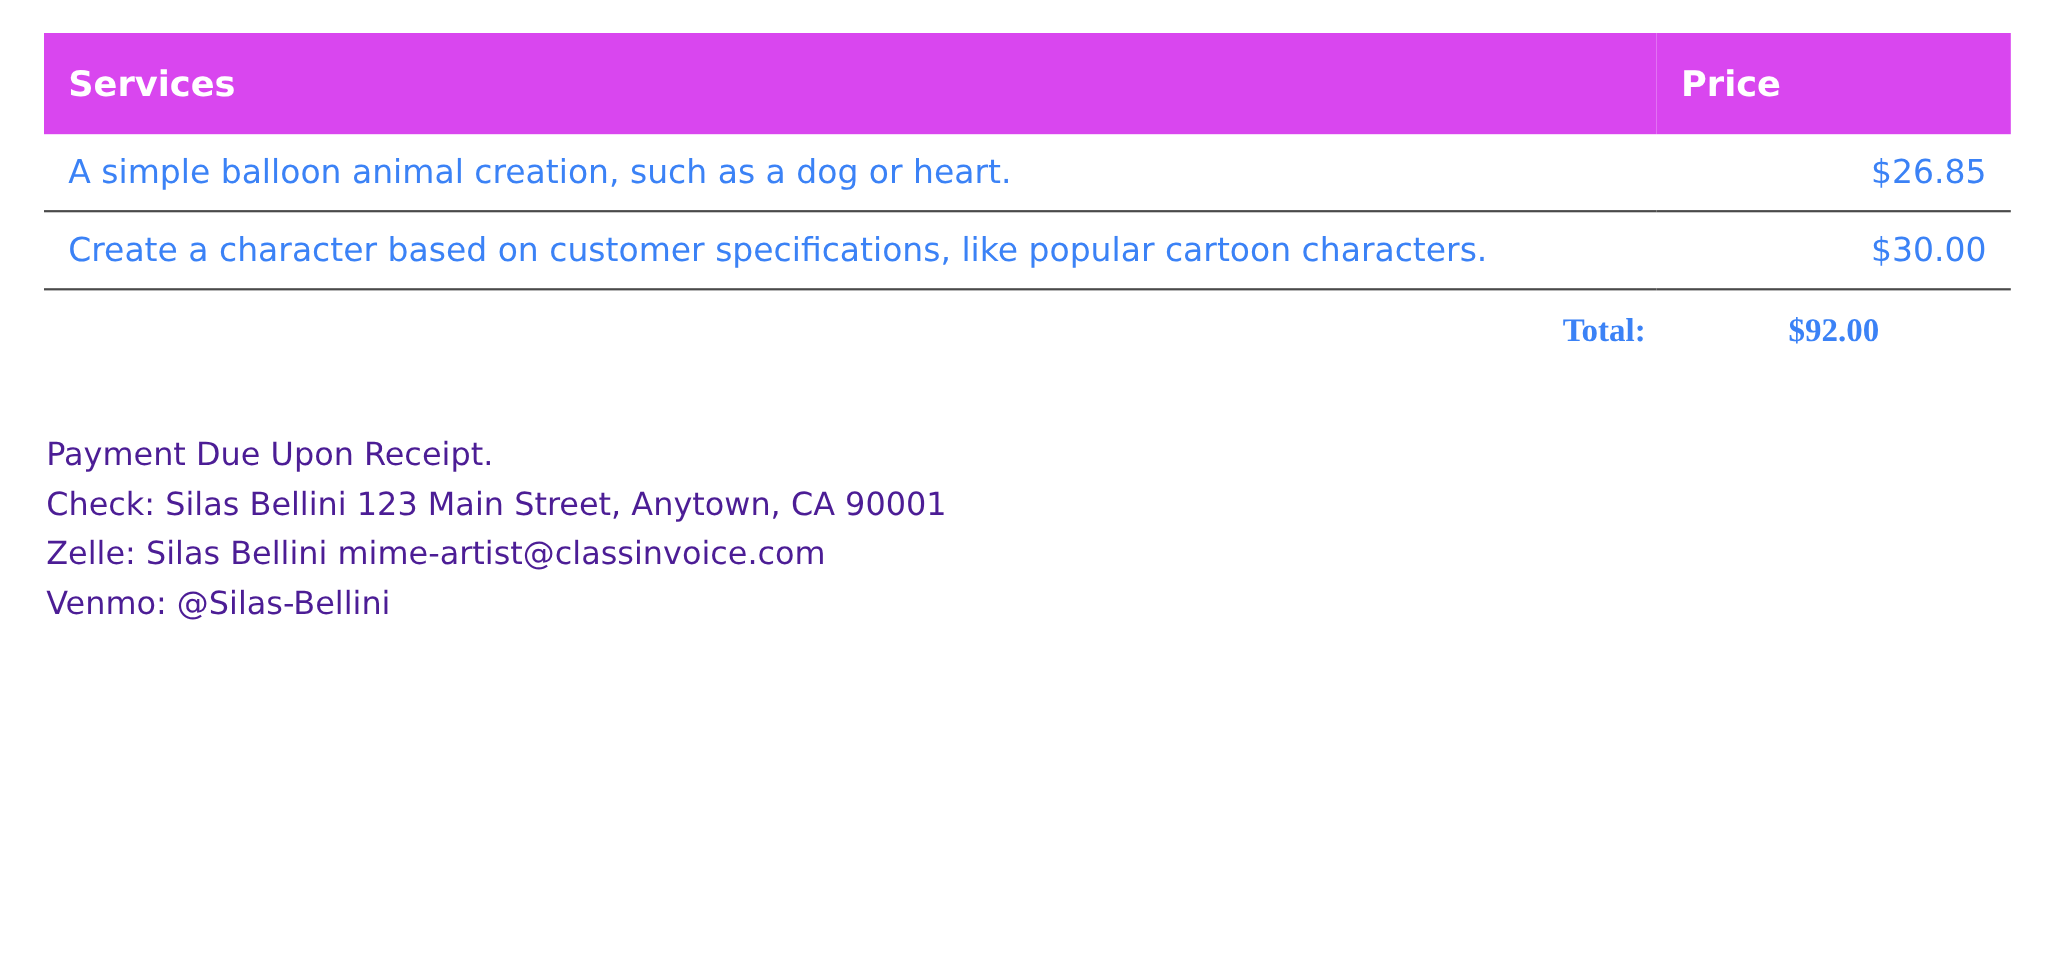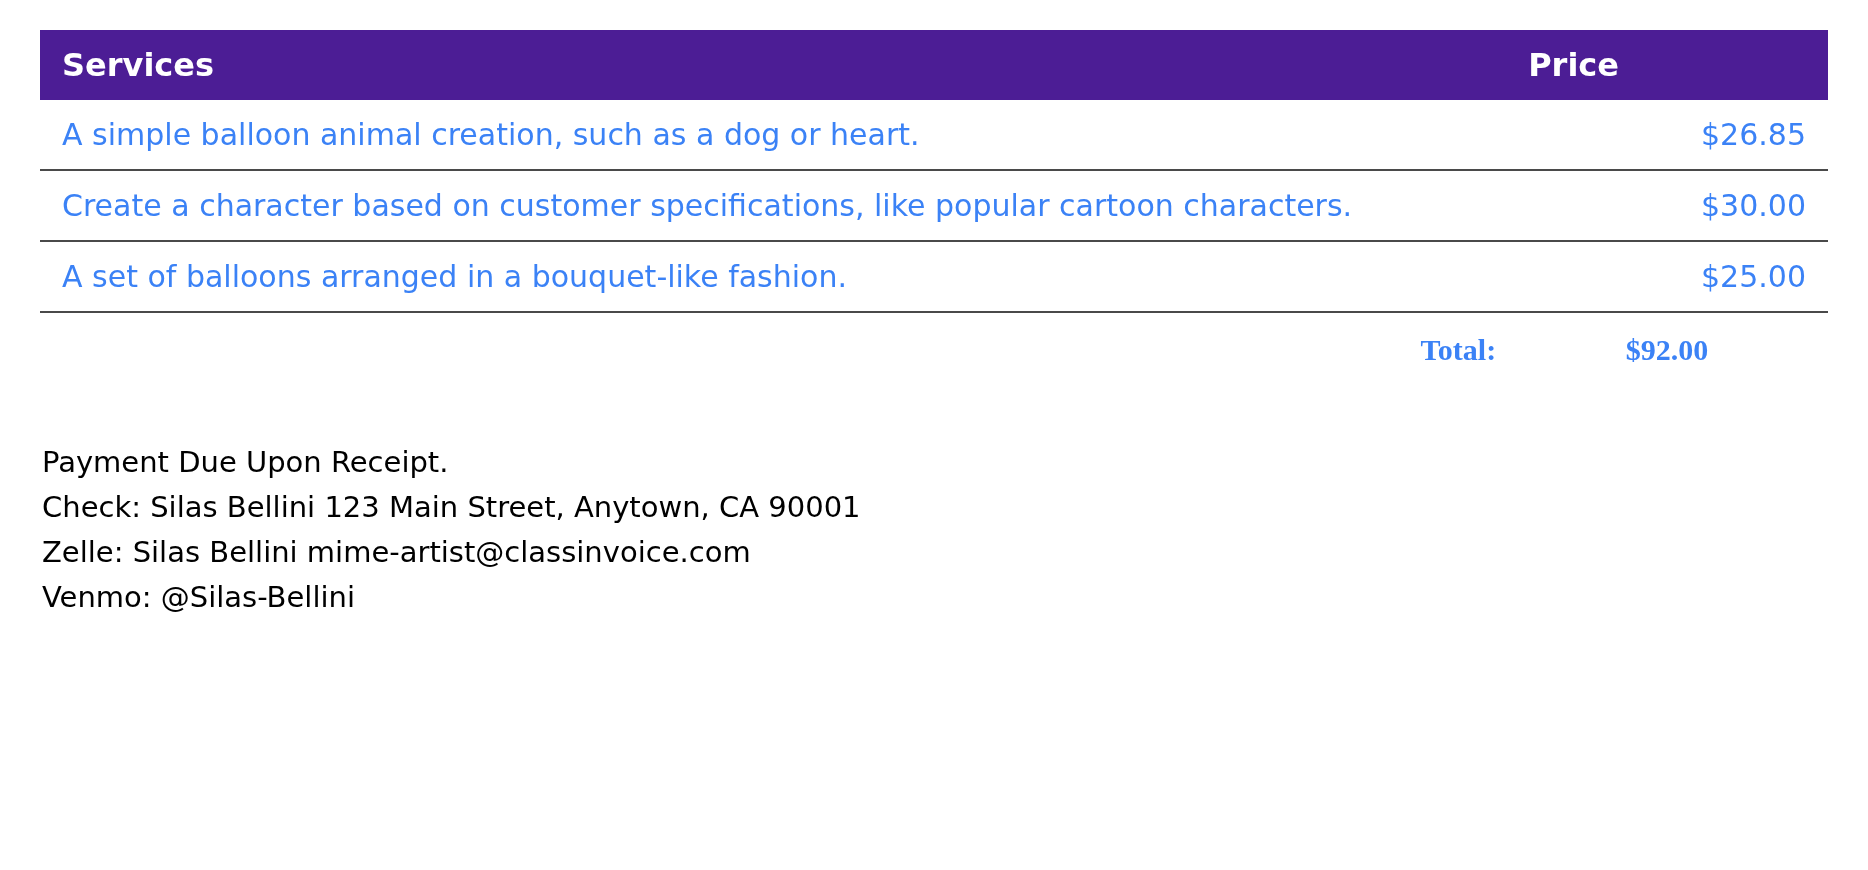--- a/index.html
+++ b/index.html
@@ -18,25 +18,25 @@
     box-sizing: border-box;
     width: 1868px;
     padding: 30px 40px 0 40px;
   }
   table.services {
     width: 100%;
     border-collapse: collapse;
     table-layout: fixed;
   }
   table.services th {
-    background: #4c1d95;
+    background: #d946ef;
     color: #ffffff;
     font-size: 32px;
     font-weight: bold;
-    padding: 16px 22px;
+    padding: 27px 22px;
     text-align: left;
     vertical-align: middle;
   }
   table.services th.price-head {
     text-align: left;
   }
   table.services td {
     font-size: 30px;
     padding: 17px 22px;
     border-bottom: 2px solid #4a4a4a;
@@ -70,21 +70,21 @@
     margin-top: 56px;
     padding: 0 2px;
   }
   .terms-title {
     font-size: 29px;
     color: #8e8e8e;
     margin-bottom: 8px;
   }
   .terms-line {
     font-size: 29px;
-    color: #000000;
+    color: #4c1d95;
     line-height: 1.55;
   }
 </style>
 </head>
 <body>
 
 <div class="invoice">
 
   <table class="services">
     <colgroup>
@@ -99,24 +99,20 @@
     </thead>
     <tbody>
       <tr>
         <td>A simple balloon animal creation, such as a dog or heart.</td>
         <td class="price-cell">$26.85</td>
       </tr>
       <tr>
         <td>Create a character based on customer specifications, like popular cartoon characters.</td>
         <td class="price-cell">$30.00</td>
       </tr>
-      <tr>
-        <td>A set of balloons arranged in a bouquet-like fashion.</td>
-        <td class="price-cell">$25.00</td>
-      </tr>
       <tr class="total-row">
         <td class="total-label">Total:</td>
         <td class="total-value">$92.00</td>
       </tr>
     </tbody>
   </table>
 
   <div class="terms">
     <div class="terms-line">Payment Due Upon Receipt.</div>
     <div class="terms-line">Check: Silas Bellini 123 Main Street, Anytown, CA 90001</div>

